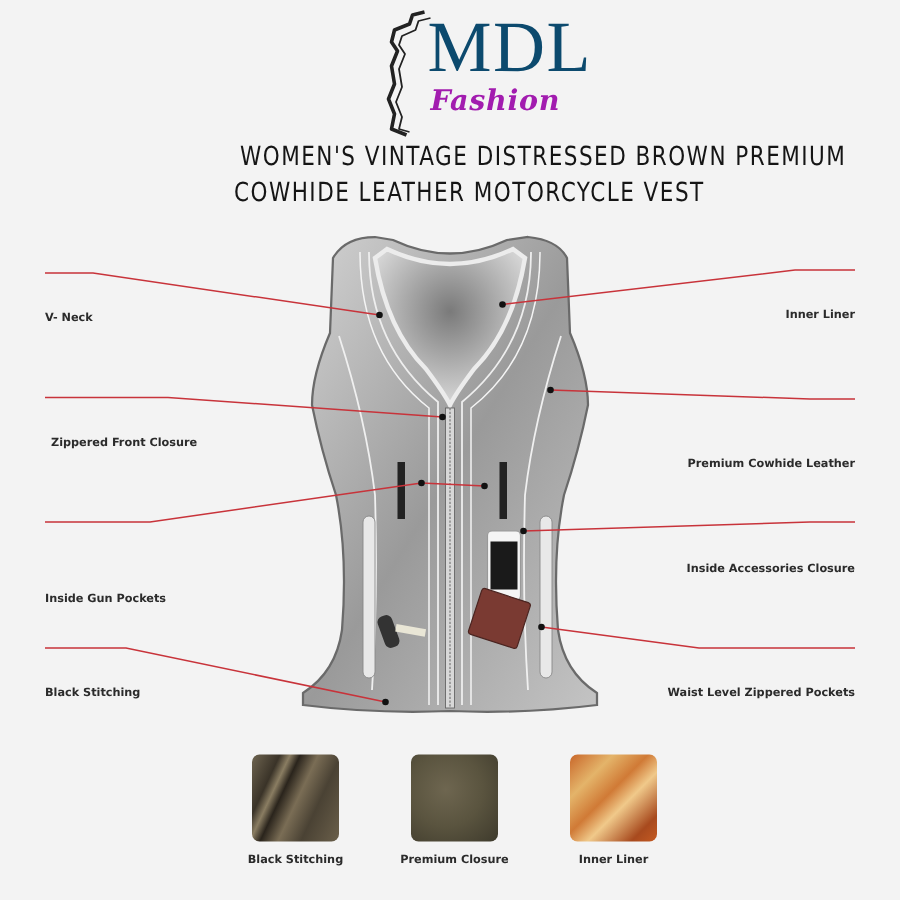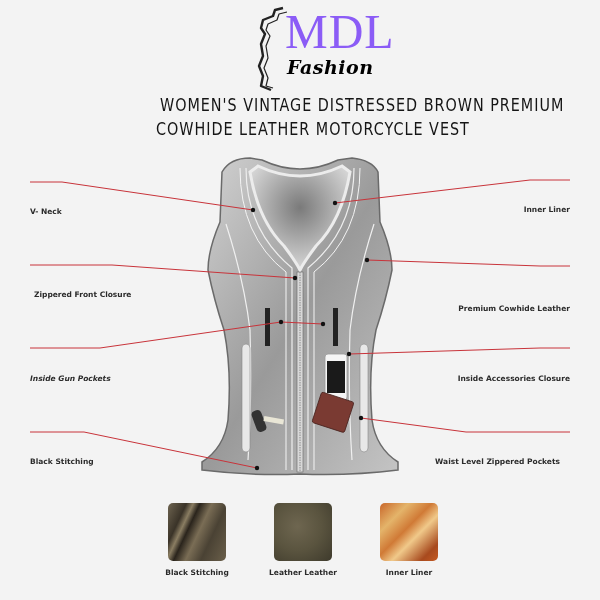--- a/index.html
+++ b/index.html
@@ -6,27 +6,27 @@
   body {
     width: 600px; height: 600px; overflow: hidden;
     background: #f3f3f3;
     font-family: "Liberation Sans", "DejaVu Sans", sans-serif;
     position: relative;
   }
   .logo { position: absolute; left: 255px; top: 4px; width: 150px; height: 90px; }
   .logo-mdl {
     position: absolute; left: 30px; top: 4px;
     font-family: "Liberation Serif", "DejaVu Serif", serif;
-    font-size: 48px; color: #8b5cf6; letter-spacing: 1px; line-height: 1;
+    font-size: 48px; color: #0c4a6e; letter-spacing: 1px; line-height: 1;
   }
   .logo-fashion {
     position: absolute; left: 32px; top: 52px;
     font-family: "DejaVu Serif", "Liberation Serif", serif;
     font-style: italic; font-weight: bold;
-    font-size: 19px; color: #000000; letter-spacing: 0.5px;
+    font-size: 19px; color: #a21caf; letter-spacing: 0.5px;
   }
   .logo-hide { position: absolute; left: 0; top: 0; }
   .title {
     position: absolute; left: 0; width: 600px;
     font-family: "DejaVu Sans", "Liberation Sans", sans-serif;
     font-size: 17.5px; color: #151515; letter-spacing: 1.2px;
     transform: scaleX(0.82); transform-origin: left top;
     white-space: nowrap; font-weight: normal;
   }
   .title.l1 { top: 95px; left: 160px; }
@@ -129,28 +129,28 @@
     <circle cx="257" cy="468" r="2.2"></circle>
     <circle cx="335" cy="203" r="2.2"></circle>
     <circle cx="367" cy="260" r="2.2"></circle>
     <circle cx="349" cy="354" r="2.2"></circle>
     <circle cx="361" cy="418" r="2.2"></circle>
   </g>
 </svg>
 
 <div class="callout-label" style="left:30px; top:187px;">V- Neck</div>
 <div class="callout-label" style="left:34px; top:270px;">Zippered Front Closure</div>
-<div class="callout-label" style="left:30px; top:354px;font-style:italic;">Inside Gun Pockets</div>
+<div class="callout-label" style="left:30px; top:374px;">Inside Gun Pockets</div>
 <div class="callout-label" style="left:30px; top:437px;">Black Stitching</div>
 
 <div class="callout-label right" style="right:30px; top:185px;">Inner Liner</div>
 <div class="callout-label right" style="right:30px; top:284px;">Premium Cowhide Leather</div>
 <div class="callout-label right" style="right:30px; top:354px;">Inside Accessories Closure</div>
-<div class="callout-label right" style="right:40px; top:437px;">Waist Level Zippered Pockets</div>
+<div class="callout-label right" style="right:30px; top:437px;">Waist Level Zippered Pockets</div>
 
 <div class="swatch" style="left:168px; background: linear-gradient(115deg, #6e6450 0%, #3a3328 22%, #8a7d62 30%, #2a241c 38%, #7a6d55 52%, #4a4234 70%, #6a5f4a 100%);"></div>
 <div class="swatch-label" style="left:137px;">Black Stitching</div>
 
 <div class="swatch" style="left:274px; background: radial-gradient(circle at 40% 40%, #6e6650 0%, #5a543f 50%, #3e3a2c 100%);"></div>
-<div class="swatch-label" style="left:243px;">Leather Leather</div>
+<div class="swatch-label" style="left:243px;">Premium Closure</div>
 
 <div class="swatch" style="left:380px; background: linear-gradient(135deg, #c9672a 0%, #e4b46a 25%, #d07a36 45%, #f0c98a 60%, #a84a1e 85%, #c45a22 100%);"></div>
 <div class="swatch-label" style="left:349px;">Inner Liner</div>
 
 </body></html>

